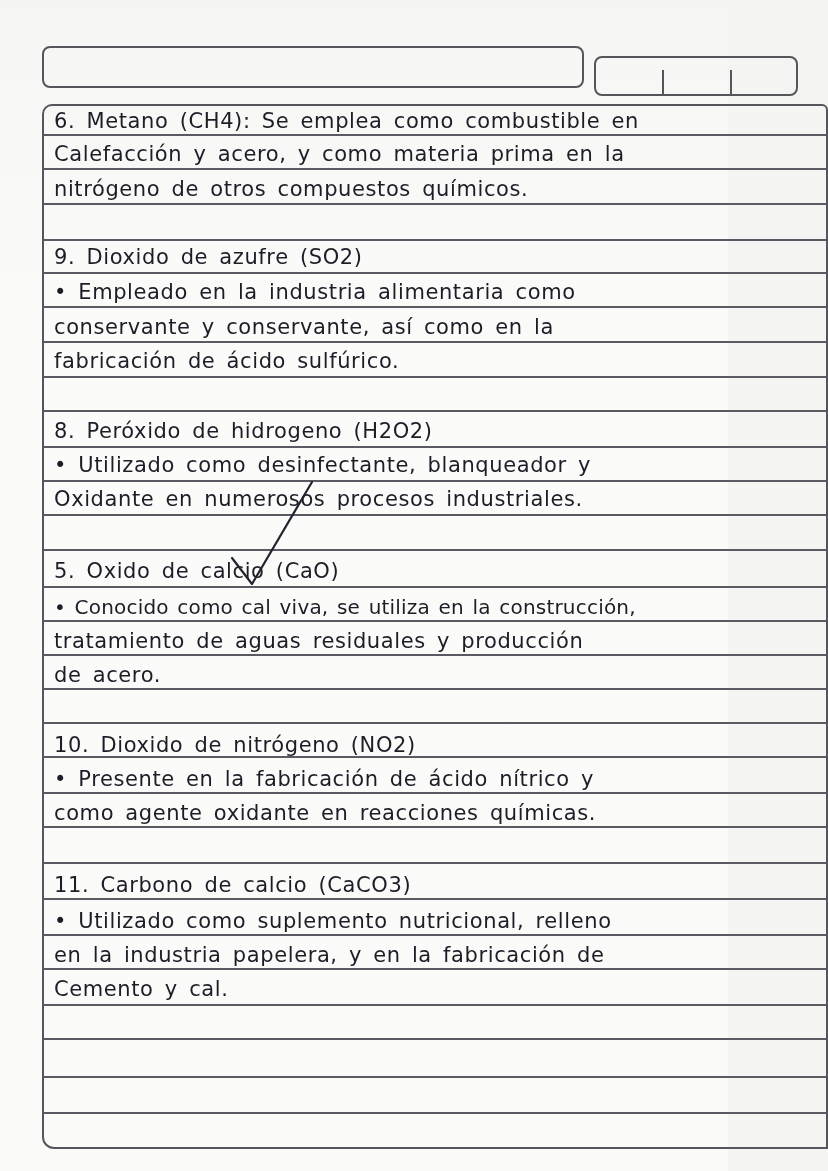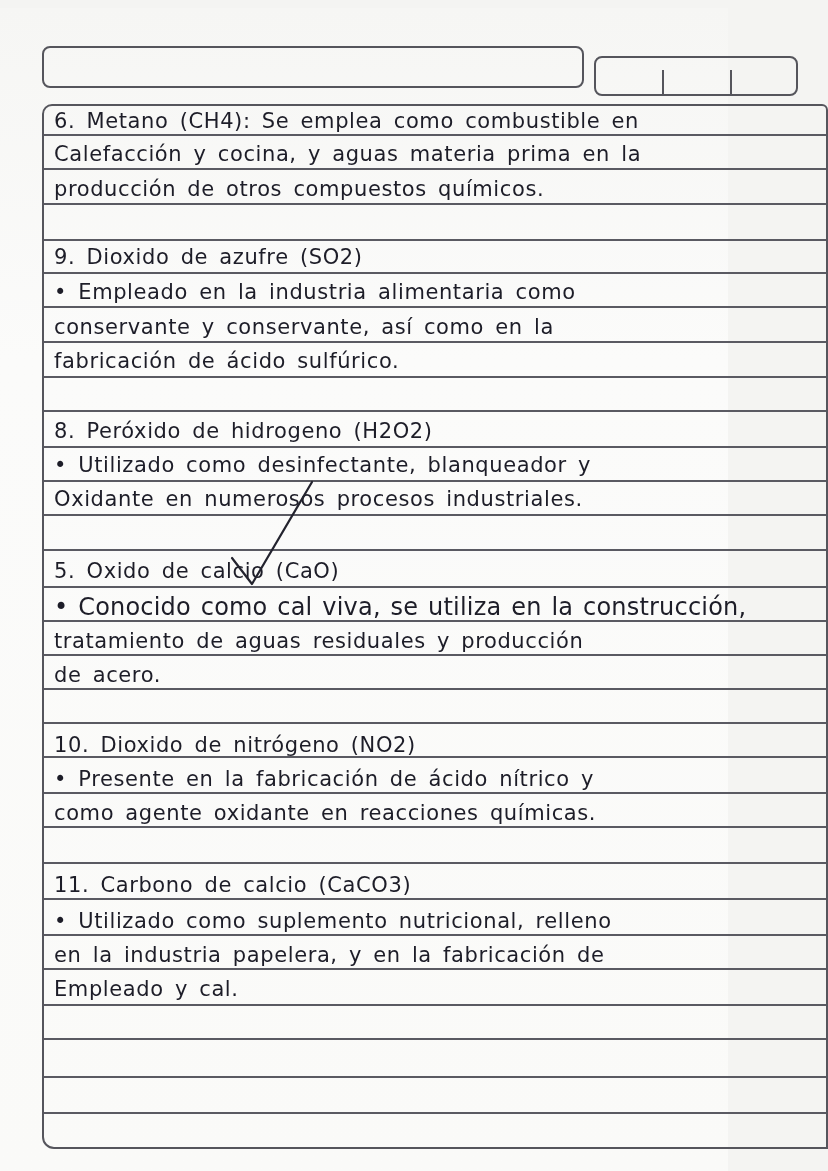--- a/index.html
+++ b/index.html
@@ -84,55 +84,55 @@
     <div class="rule" style="top:792px"></div>
     <div class="rule" style="top:828px"></div>
     <div class="rule" style="top:862px"></div>
     <div class="rule" style="top:898px"></div>
     <div class="rule" style="top:932px"></div>
     <div class="rule" style="top:970px"></div>
     <div class="rule" style="top:1006px"></div>
 
     <div>
       <div class="line-text" style="top:2px">6. Metano (CH4): Se emplea como combustible en</div>
-      <div class="line-text" style="top:35px">Calefacción y cocina, y aguas materia prima en la</div>
-      <div class="line-text" style="top:70px">producción de otros compuestos químicos.</div>
+      <div class="line-text" style="top:35px">Calefacción y acero, y como materia prima en la</div>
+      <div class="line-text" style="top:70px">nitrógeno de otros compuestos químicos.</div>
     </div>
 
     <div>
       <div class="line-text" style="top:138px">9. Dioxido de azufre (SO2)</div>
       <div class="line-text" style="top:173px">• Empleado en la industria alimentaria como</div>
       <div class="line-text" style="top:208px">conservante y conservante, así como en la</div>
       <div class="line-text" style="top:242px">fabricación de ácido sulfúrico.</div>
     </div>
 
     <div>
       <div class="line-text" style="top:312px">8. Peróxido de hidrogeno (H2O2)</div>
       <div class="line-text" style="top:346px">• Utilizado como desinfectante, blanqueador y</div>
       <div class="line-text" style="top:380px">Oxidante en numerosos procesos industriales.</div>
     </div>
 
     <div>
       <div class="line-text" style="top:452px">5. Oxido de calcio (CaO)</div>
-      <div class="line-text" style="top:488px; font-size:24px; letter-spacing:0.2px; word-spacing:2px;">• Conocido como cal viva, se utiliza en la construcción,</div>
+      <div class="line-text" style="top:488px; font-size:20px; letter-spacing:0.2px; word-spacing:2px;">• Conocido como cal viva, se utiliza en la construcción,</div>
       <div class="line-text" style="top:522px">tratamiento de aguas residuales y producción</div>
       <div class="line-text" style="top:556px">de acero.</div>
     </div>
 
     <div>
       <div class="line-text" style="top:626px">10. Dioxido de nitrógeno (NO2)</div>
       <div class="line-text" style="top:660px">• Presente en la fabricación de ácido nítrico y</div>
       <div class="line-text" style="top:694px">como agente oxidante en reacciones químicas.</div>
     </div>
 
     <div>
       <div class="line-text" style="top:766px">11. Carbono de calcio (CaCO3)</div>
       <div class="line-text" style="top:802px">• Utilizado como suplemento nutricional, relleno</div>
       <div class="line-text" style="top:836px">en la industria papelera, y en la fabricación de</div>
-      <div class="line-text" style="top:870px">Empleado y cal.</div>
+      <div class="line-text" style="top:870px">Cemento y cal.</div>
     </div>
   </div>
 
   <svg class="check-mark" viewBox="0 0 90 120">
     <path d="M4 80 L24 106 L84 4" fill="none" stroke="#23232e" stroke-width="2.2" stroke-linecap="round" stroke-linejoin="round"></path>
   </svg>
 
 </div>
 
 </body></html>

